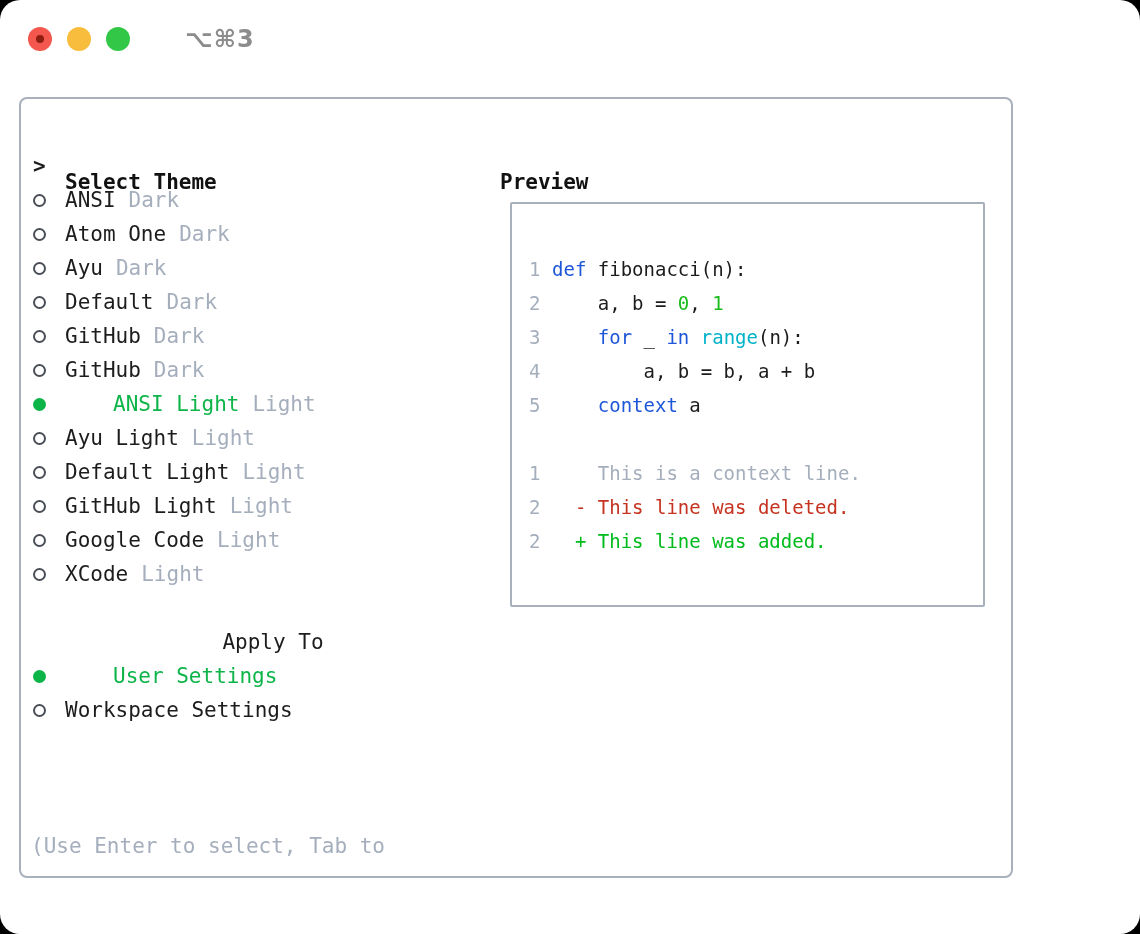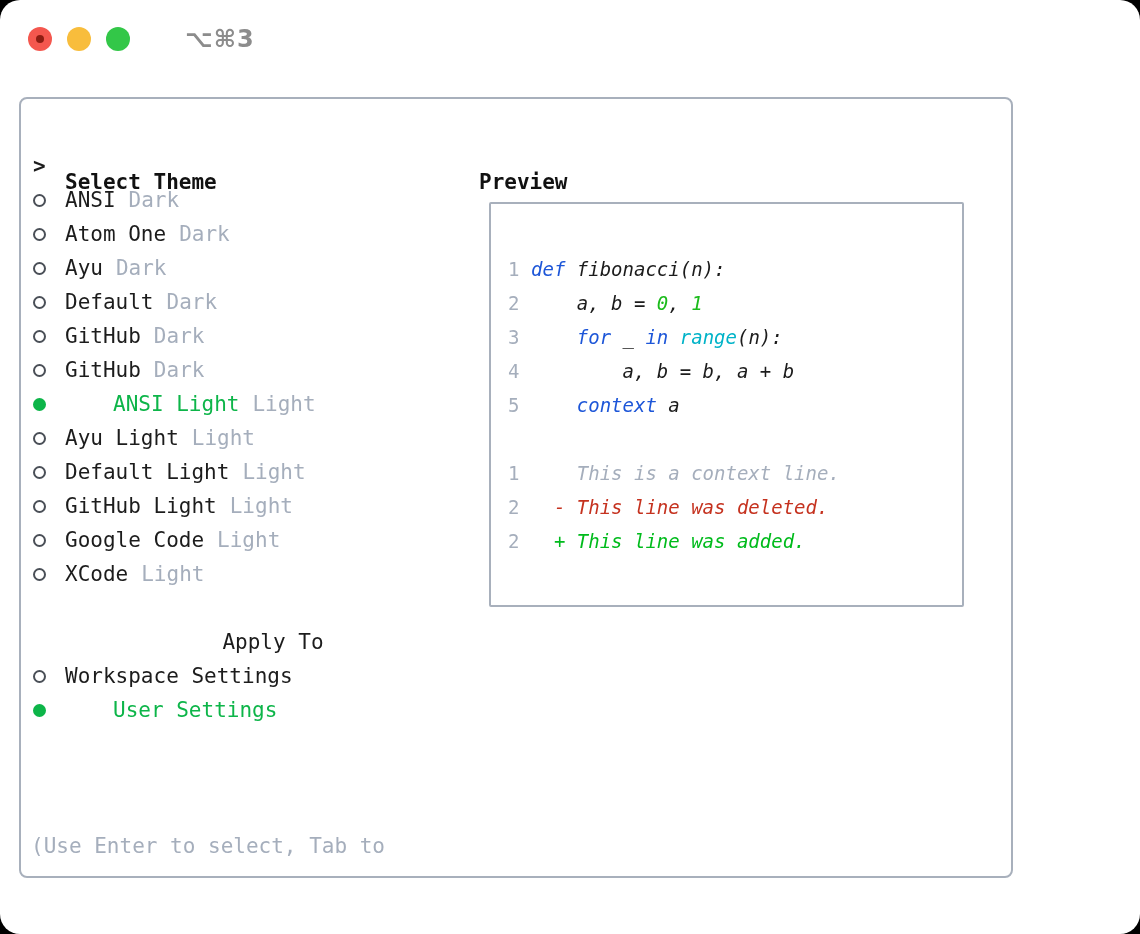--- a/index.html
+++ b/index.html
@@ -30,29 +30,29 @@
   .cursor-glyph{font-weight:bold;color:var(--fg,#1c1c1c);font-size:21px;}
   .radio{width:13px;height:13px;border-radius:50%;border:2px solid #4a4f57;box-sizing:border-box;}
   .radio.on{background:var(--sel-green,#0db549);border-color:var(--sel-green,#0db549);}
   .hdr{font-weight:bold;color:#111;margin-top:32px;}
   .theme-name{white-space:pre;}
   .theme-name.on{color:var(--sel-green,#0db549);margin-left:48px;}
   .variant{color:var(--muted,#a5aebc);margin-left:13px;white-space:pre;}
   .apply-hdr{margin-top:34px;justify-content:center;}
   .hint{margin-top:34px;color:var(--muted,#a5aebc);font-size:21px;line-height:34px;white-space:pre;}
   
-  .right-col{position:absolute;left:458px;top:50px;width:500px;}
+  .right-col{position:absolute;left:479px;top:50px;width:500px;}
   .preview-box{
     margin-top:19px;margin-left:10px;width:475px;height:405px;box-sizing:border-box;
     border:2px solid var(--panel-border,#a8b0bc);border-radius:2px;
     padding:14px 0 0 17px;overflow:hidden;
   }
   .pline{display:flex;height:34px;align-items:center;font-size:19px;white-space:pre;}
   .lnum{color:var(--muted,#a5aebc);margin-right:11px;min-width:12px;}
-  .lbody{white-space:pre;font-style:italic;}
+  .lbody{white-space:pre;}
   .seg-fg{color:var(--fg,#1c1c1c);}
   .seg-blue{color:var(--kw-blue,#1d56d8);}
   .seg-cyan{color:var(--bi-cyan,#00b3c8);}
   .seg-green{color:var(--num-green,#1bbb1b);}
   .seg-addgreen{color:var(--add-green,#00bb1c);}
   .seg-red{color:var(--del-red,#c5321f);}
   .seg-gray{color:var(--muted,#a5aebc);}
 </style>
 </head>
 <body style="--fg: #1c1c1c; --muted: #a5aebc; --panel-border: #a8b0bc; --sel-green: #0db549; --kw-blue: #1d56d8; --bi-cyan: #00b3c8; --num-green: #1bbb1b; --add-green: #00bb1c; --del-red: #c5321f; --traffic-red: #f4574e; --traffic-yellow: #f8bd3c; --traffic-green: #33c748;">
@@ -164,29 +164,29 @@
         </div>
 
       <div class="row apply-hdr">
         <span class="marker"></span>
         <span>Apply To</span>
       </div>
 
       <div id="apply-list">
           <div class="row">
             <span class="marker">
+              <span class="radio on"></span>
+            </span>
+            <span class="theme-name on">User Settings</span>
+          </div>
+          <div class="row">
+            <span class="marker">
               <span class="radio"></span>
             </span>
             <span class="theme-name">Workspace Settings</span>
-          </div>
-          <div class="row">
-            <span class="marker">
-              <span class="radio on"></span>
-            </span>
-            <span class="theme-name on">User Settings</span>
           </div>
         </div>
 
       <div class="hint">
         <div>(Use Enter to select, Tab to</div>
         <div>change focus)</div>
       </div>
     </div>
 
     <div class="right-col">

